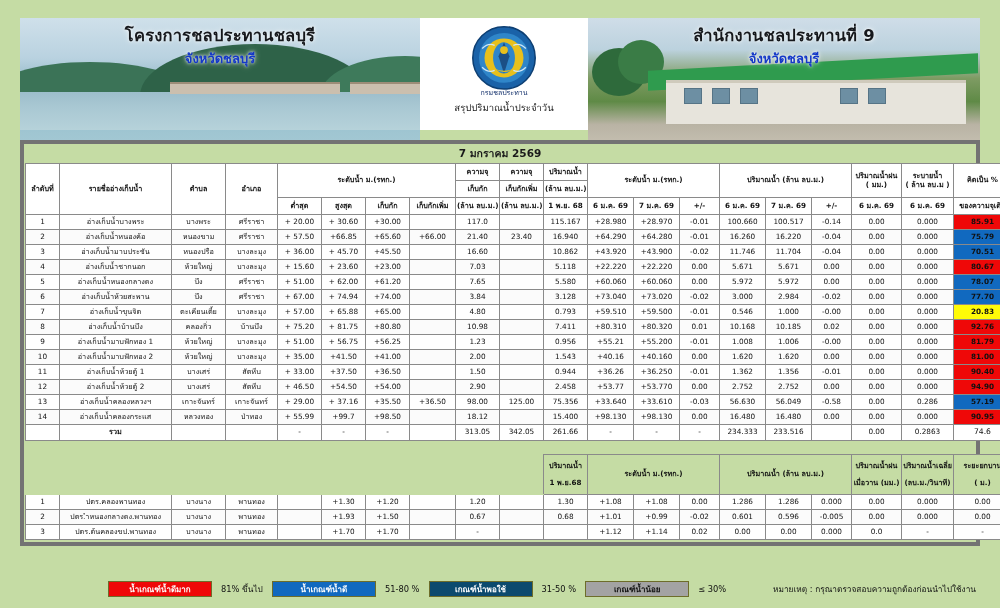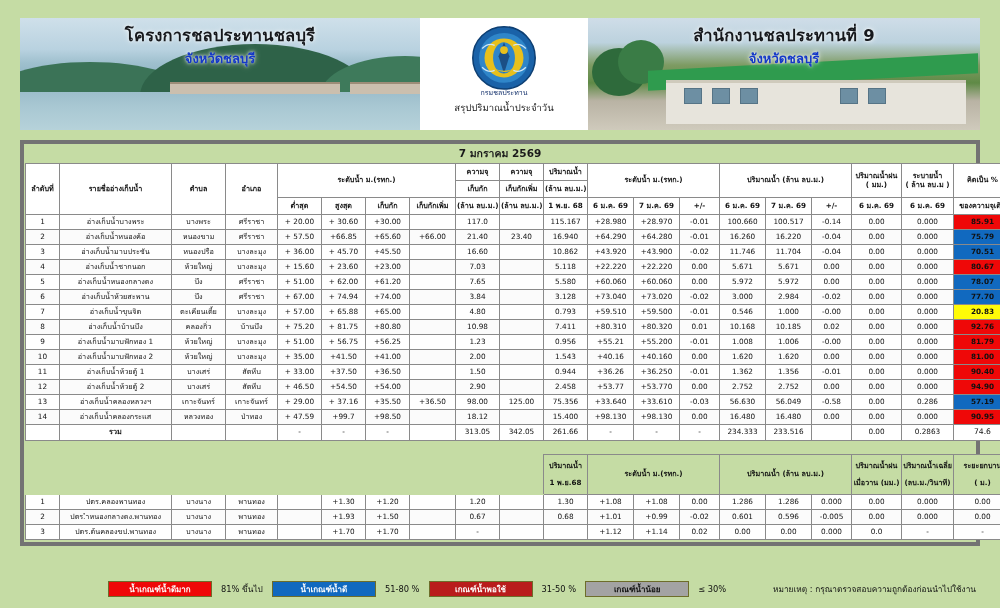--- a/index.html
+++ b/index.html
@@ -22,21 +22,21 @@
   
   .banner {
     position: absolute;
     left: 20px; top: 18px;
     width: 960px; height: 112px;
     display: flex;
     background: #ffffff;
   }
   .banner-img {
     position: relative;
-    width: 400px; height: 112px;
+    width: 400px; height: 144px;
     overflow: hidden;
     background: linear-gradient(180deg,#cfe0ea 0%,#b9d2e0 28%,#9fc0ce 40%,#8fb3c3 54%,#9cc3d0 72%,#a9ccd6 100%);
   }
   .banner-img.right {
     width: 392px;
     background: linear-gradient(180deg,#cfdde8 0%,#bcd2de 22%,#7e9b63 42%,#5f8a46 58%,#b9b3a4 74%,#cfcabc 100%);
   }
   
   .hill {
     position: absolute;
@@ -171,21 +171,21 @@
   }
   .lg-box {
     height: 16px; line-height: 16px;
     font-size: 8px; font-weight: bold;
     text-align: center;
     border: 1px solid #6d6d2a;
     width: 104px;
   }
   .lg-box.red    { background:#ef0808; color:#fff; }
   .lg-box.blue   { background:#1169bf; color:#fff; }
-  .lg-box.green  { background:#b91c1c; color:#fff;text-align:center; }
+  .lg-box.green  { background:#0c4a6e; color:#fff;text-align:center; }
   .lg-box.yellow { background:#a3a3a3; color:#111; }
   .lg-txt {
     font-size: 8.3px; color:#111; padding: 0 9px;
     white-space: nowrap;
   }
   .lg-spacer { flex: 1 1 auto; }
   .footnote { font-size: 8.3px; color:#111; white-space: nowrap; padding-right: 4px; }
 </style>
 </head>
 <body>
@@ -604,21 +604,21 @@
             <td class="red">-0.58</td>
             <td>0.00</td>
             <td>0.286</td>
             <td class="pct c-blue">57.19</td>
           </tr>
           <tr class="alt">
             <td class="idx">14</td>
             <td class="name">อ่างเก็บน้ำคลองกระแส</td>
             <td>หลวงทอง</td>
             <td>ป่าทอง</td>
-            <td>+ 47.59</td>
+            <td>+ 55.99</td>
             <td>+99.7</td>
             <td>+98.50</td>
             <td></td>
             <td>18.12</td>
             <td></td>
             <td>15.400</td>
             <td>+98.130</td>
             <td class="blue">+98.130</td>
             <td>0.00</td>
             <td>16.480</td>

